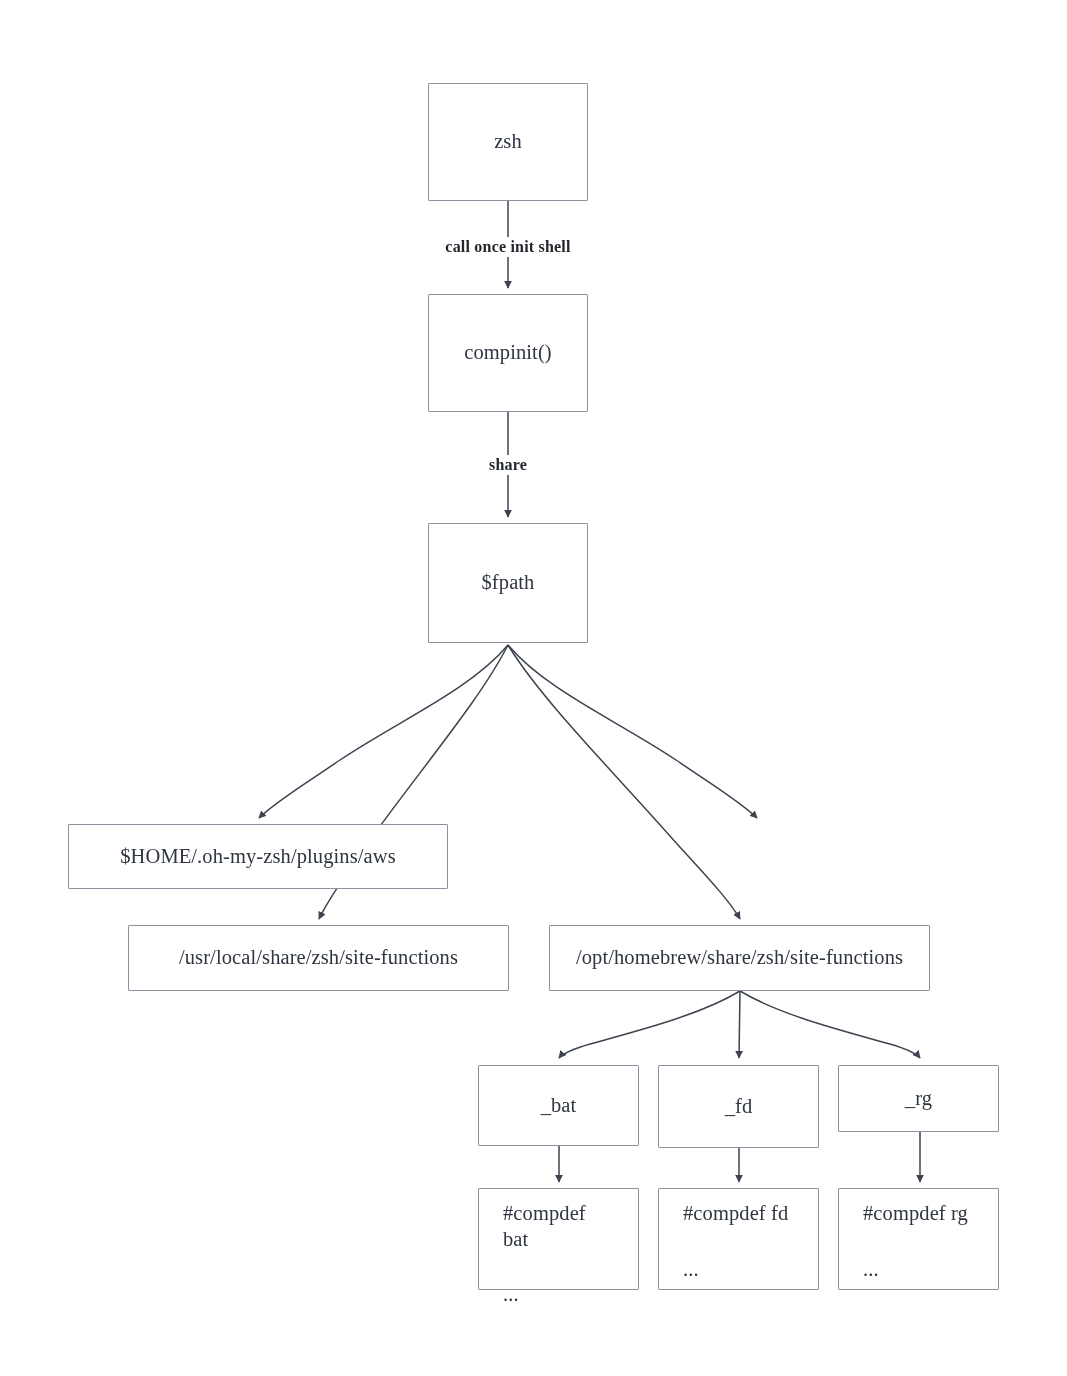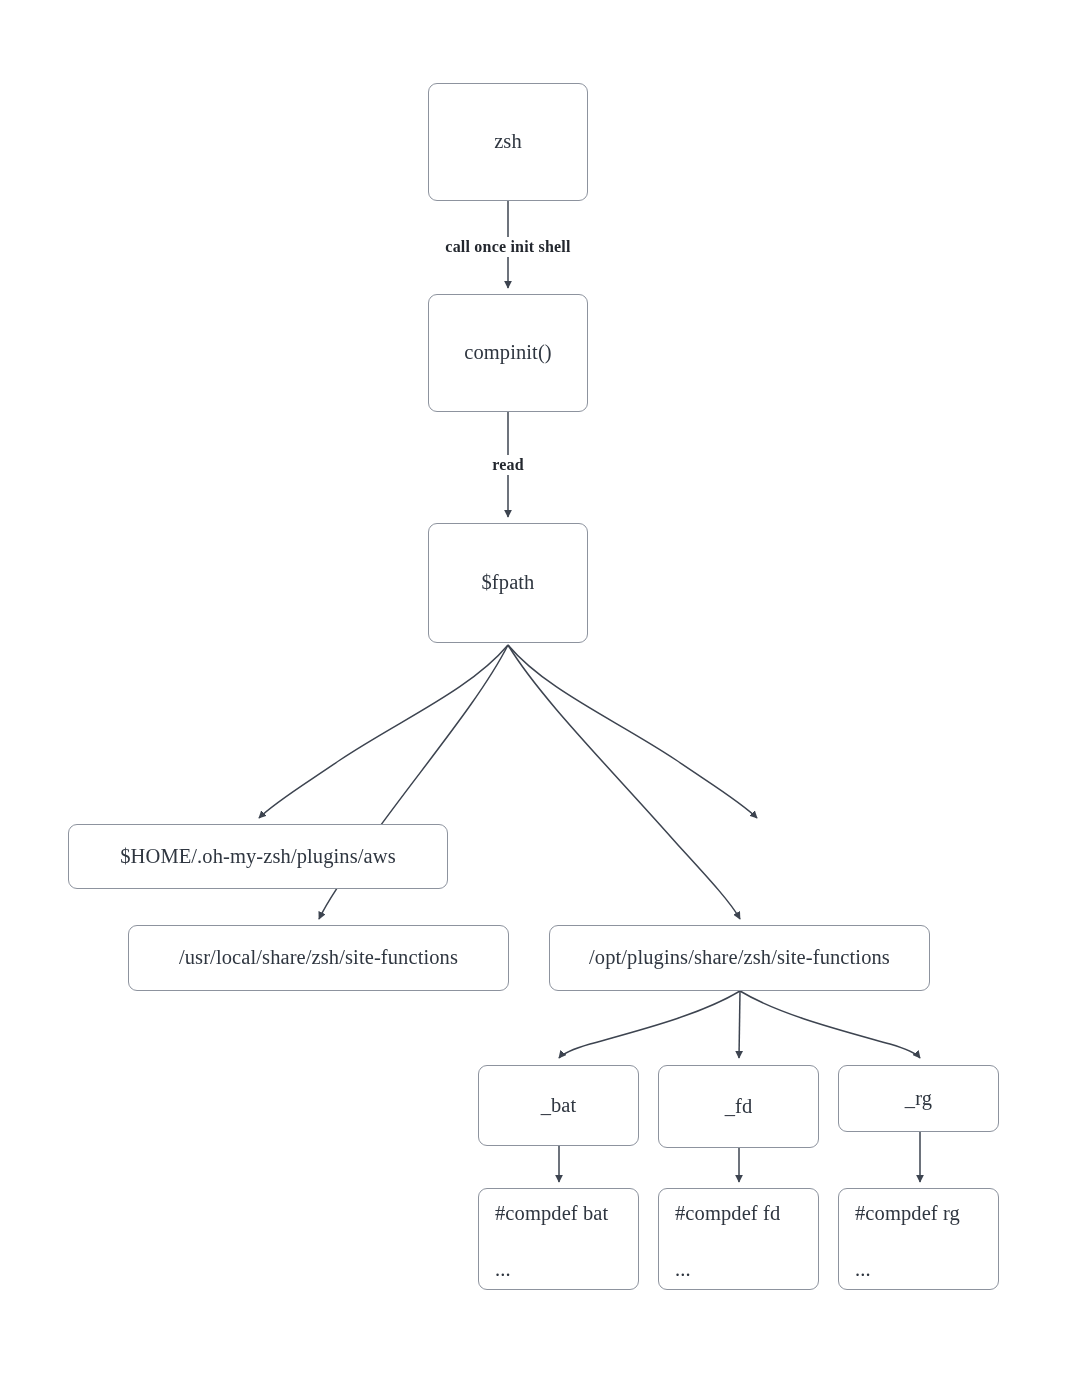--- a/index.html
+++ b/index.html
@@ -23,37 +23,37 @@
     left: 0;
     top: 0;
     width: 1067px;
     height: 1376px;
     pointer-events: none;
   }
   .node {
     position: absolute;
     box-sizing: border-box;
     border: 1.3px solid #8d939e;
-    border-radius: 9px;
+    border-radius: 1px;
     background: #ffffff;
     display: flex;
     align-items: center;
     justify-content: center;
     text-align: center;
     font-size: 20.5px;
     line-height: 1.25;
     color: #2f3640;
     letter-spacing: 0.1px;
     z-index: 2;
   }
   .node.code {
     align-items: flex-start;
     justify-content: flex-start;
     text-align: left;
-    padding: 12px 16px;
+    padding: 12px 24px;
     flex-direction: column;
   }
   .node.code .line1 { display: block; }
   .node.code .line2 { display: block; margin-top: 30px; }
 
   .edge-label {
     position: absolute;
     z-index: 3;
     background: #ffffff;
     font-family: "Liberation Serif", "DejaVu Serif", serif;
@@ -117,21 +117,21 @@
   <div class="node" style="left:68px; top:824px; width:380px; height:65px;">
     <span>$HOME/.oh-my-zsh/plugins/aws</span>
   </div>
 
 
   <div class="node" style="left:128px; top:925px; width:381px; height:66px;">
     <span>/usr/local/share/zsh/site-functions</span>
   </div>
 
   <div class="node" style="left:549px; top:925px; width:381px; height:66px;">
-    <span>/opt/plugins/share/zsh/site-functions</span>
+    <span>/opt/homebrew/share/zsh/site-functions</span>
   </div>
 
   <div class="node" style="left:478px; top:1065px; width:161px; height:81px;">
     <span>_bat</span>
   </div>
 
   <div class="node" style="left:658px; top:1065px; width:161px; height:83px;">
     <span>_fd</span>
   </div>
 
@@ -149,15 +149,15 @@
     <span class="line2">...</span>
   </div>
 
   <div class="node code" style="left:838px; top:1188px; width:161px; height:102px;">
     <span class="line1">#compdef rg</span>
     <span class="line2">...</span>
   </div>
 
   <div class="edge-label" style="left:508px; top:247px;">call once init shell</div>
 
-  <div class="edge-label" style="left:508px; top:465px;">read</div>
+  <div class="edge-label" style="left:508px; top:465px;">share</div>
 
 </div>
 
 </body></html>

